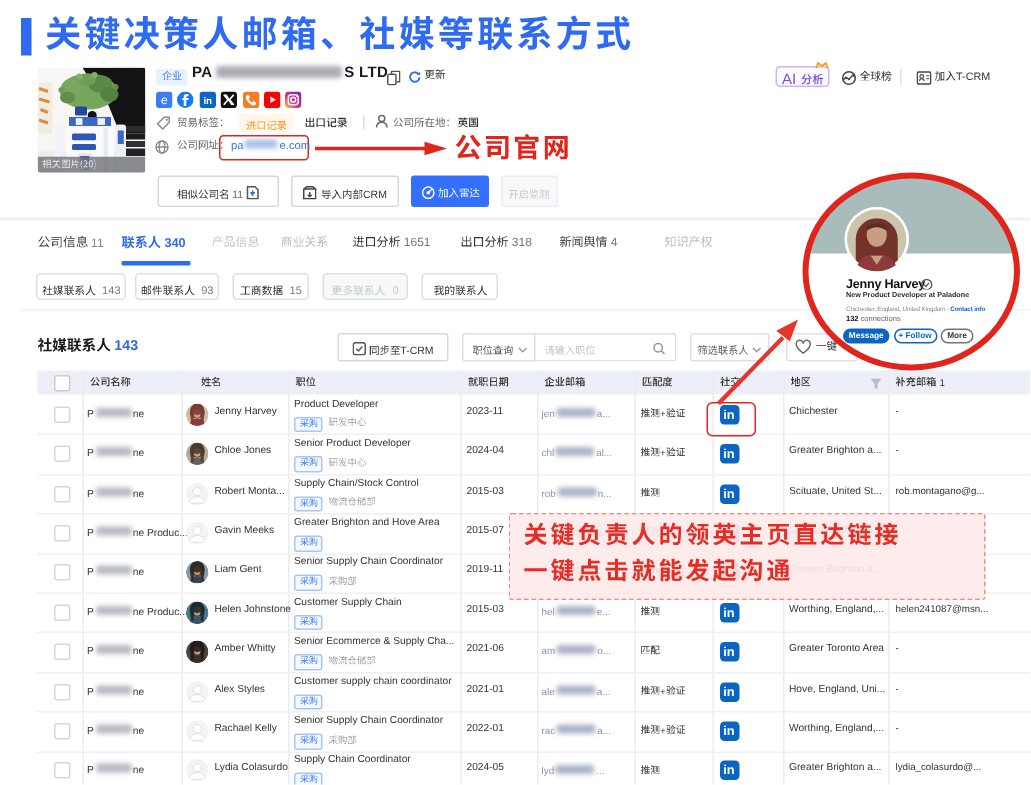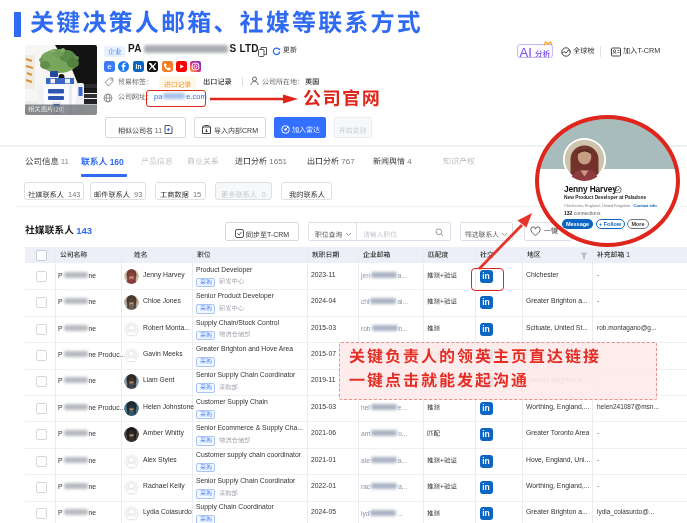--- a/index.html
+++ b/index.html
@@ -163,21 +163,21 @@
 <div class="abs nw" style="left:274px;top:117px;width:52px;height:21px;background:#3370ff;border-radius:2px;text-align:center;line-height:20px"><svg width="9" height="9" viewBox="0 0 9 9" style="vertical-align:-1.5px;margin-right:2px">
       <circle cx="4.5" cy="4.5" r="3.8" fill="none" stroke="#fff" stroke-width="1"></circle>
       <circle cx="4.5" cy="4.5" r="1.2" fill="#fff"></circle>
       <path d="M4.5 4.5 L7 2" stroke="#fff" stroke-width="1"></path>
     </svg><svg class="cn" style="width:28.0px;height:7.21px;vertical-align:-1.05px" viewBox="0 -24.6 112.0 28.8">
       <path fill="#fff" d="M16 -20V2H18V0H23V2H26V-20ZM18 -2V-18H23V-2ZM5 -23 5 -18H1V-16H5C5 -9 4 -3 1 1C1 1 2 2 2 2C6 -2 7 -9 7 -16H12C11 -5 11 -2 11 -1C10 0 10 0 10 0C9 0 8 0 7 0C7 0 7 1 7 2C9 2 10 2 11 2C11 2 12 1 12 1C13 -1 13 -5 14 -17C14 -17 14 -18 14 -18H7L8 -23Z M36 -21C38 -20 40 -18 41 -17C39 -9 35 -3 29 0C30 1 31 2 31 2C37 -1 40 -6 42 -14C46 -8 48 -2 54 2C54 1 55 0 55 0C46 -6 47 -17 38 -23Z M61 -15V-14H67V-15ZM61 -12V-11H68V-12ZM72 -12V-11H79V-12ZM72 -15V-14H79V-15ZM58 -19V-13H60V-17H69V-10H71V-17H80V-13H82V-19H71V-21H80V-22H60V-21H69V-19ZM69 -3V0H63V-3ZM71 -3H77V0H71ZM69 -5H63V-7H69ZM71 -5V-7H77V-5ZM61 -9V2H63V1H77V2H79V-9Z M86 -22C88 -20 89 -18 90 -17L92 -18C91 -19 89 -21 88 -23ZM100 -23C100 -22 100 -20 100 -18H93V-16H100C99 -11 98 -7 93 -4C93 -4 94 -3 94 -3C98 -5 100 -8 101 -12C104 -9 107 -5 109 -3L110 -4C109 -7 105 -11 102 -14L102 -16H110V-18H102C102 -20 102 -22 103 -23ZM91 -13H85V-11H89V-4C88 -3 86 -2 85 0L86 2C88 0 89 -2 90 -2C91 -2 92 -1 93 0C95 1 97 1 101 1C103 1 108 1 110 1C110 1 111 -1 111 -1C108 -1 104 -1 101 -1C98 -1 95 -1 93 -2C92 -3 92 -3 91 -3Z"></path>
     </svg></div>
 <div class="abs nw" style="left:334px;top:117px;width:38px;height:21px;background:#f7f8fa;border:1px solid #ebedf0;border-radius:2px;text-align:center;line-height:20px"><svg class="cn" style="width:27.2px;height:7.00px;vertical-align:-1.02px" viewBox="0 -23.9 108.8 28.0">
       <path fill="#bfc4cc" d="M18 -19V-11H10V-13V-19ZM1 -11V-9H8C7 -6 6 -2 1 1C2 1 3 2 3 2C8 -1 10 -5 10 -9H18V2H20V-9H26V-11H20V-19H25V-21H2V-19H8V-13L8 -11Z M35 -8V2H37V0H49V2H51V-8ZM37 -2V-7H49V-2ZM39 -22C40 -21 40 -20 41 -19H31V-12C31 -8 31 -3 28 1C29 1 30 2 30 2C33 -2 33 -7 33 -11H51V-19H42L43 -19C42 -20 42 -22 41 -23ZM33 -17H49V-13H33Z M72 -14C74 -13 76 -11 77 -10L79 -11C78 -12 75 -14 73 -15ZM63 -23V-10H65V-23ZM58 -22V-11H60V-22ZM71 -23C70 -19 68 -15 66 -13C67 -12 67 -12 68 -11C69 -13 70 -15 71 -17H80V-19H72C72 -20 73 -21 73 -22ZM59 -8V0H56V1H80V0H77V-8ZM61 0V-6H64V0ZM66 0V-6H70V0ZM72 0V-6H76V0Z M95 -3C96 -1 98 1 99 2L100 1C99 0 97 -2 96 -3ZM90 -21V-4H92V-20H98V-4H99V-21ZM105 -22V0C105 0 105 0 105 0C104 0 103 0 102 0C102 1 102 2 102 2C104 2 105 2 106 2C107 1 107 1 107 0V-22ZM101 -20V-4H103V-20ZM94 -18V-8C94 -5 93 -1 89 1C89 1 89 2 90 2C95 0 95 -4 95 -8V-18ZM84 -21C85 -20 87 -19 88 -18L89 -20C88 -21 86 -22 85 -23ZM83 -14C84 -13 86 -12 87 -11L88 -13C87 -13 85 -14 84 -15ZM83 1 85 2C86 -1 88 -4 89 -7L87 -8C86 -5 84 -1 83 1Z"></path>
     </svg></div>
-<div class="abs" style="left:517px;top:44px;width:36px;height:14px;border:1px solid #c9b8f7;border-radius:3px;background:#fbfaff;text-align:center;line-height:13px"><span style="font-size:13px;font-weight:normal;color:#7a4ae8">AI </span><svg class="cn" style="width:15.0px;height:7.72px;vertical-align:-1.12px" viewBox="0 -26.4 60.0 30.9">
+<div class="abs" style="left:517px;top:44px;width:36px;height:14px;border:1px solid #c9b8f7;border-radius:3px;background:#fbfaff;text-align:center;line-height:13px"><span style="font-size:10px;font-weight:normal;color:#7a4ae8">AI </span><svg class="cn" style="width:15.0px;height:7.72px;vertical-align:-1.12px" viewBox="0 -26.4 60.0 30.9">
       <path fill="#7a4ae8" d="M20 -25 18 -24C19 -20 22 -17 24 -14H7C9 -17 11 -20 13 -24L10 -25C8 -20 5 -16 1 -14C2 -13 3 -12 4 -11C4 -12 5 -13 6 -13V-11H11C10 -7 9 -2 2 0C2 1 3 2 4 3C11 0 13 -5 14 -11H21C21 -4 21 -2 20 -1C20 -1 19 -1 19 -1C18 -1 16 -1 15 -1C15 0 15 1 15 2C17 2 19 2 20 2C21 2 22 2 23 1C24 0 24 -4 24 -13L25 -14C25 -13 26 -12 27 -12C27 -12 28 -13 29 -14C26 -16 22 -21 20 -25Z M44 -22V-13C44 -9 44 -3 41 1C42 1 43 2 44 2C47 -2 47 -8 47 -12H52V3H55V-12H59V-15H47V-20C51 -21 54 -22 57 -23L55 -25C52 -24 48 -23 44 -22ZM36 -25V-19H32V-16H36C35 -12 33 -8 31 -6C31 -5 32 -4 32 -3C34 -5 35 -8 36 -11V2H39V-11C40 -10 41 -8 41 -7L43 -9C42 -10 40 -14 39 -15V-16H43V-19H39V-25Z"></path>
     </svg></div>
 <svg class="abs" style="left:543px;top:41px" width="10" height="5" viewBox="0 0 10 5">
     <path d="M1 4.5 L2.5 1 L5 3 L7.5 1 L9 4.5" fill="none" stroke="#f7a01a" stroke-width="1.2"></path>
   </svg>
 <svg class="abs" style="left:561px;top:47px" width="10" height="10" viewBox="0 0 10 10">
     <circle cx="5" cy="5" r="4.2" fill="none" stroke="#444" stroke-width="1"></circle>
     <path d="M1 6.5 l2-2 2 1.5 2.5-3 1.5 1.5" fill="none" stroke="#444" stroke-width="1"></path>
   </svg>
 <div class="abs nw" style="left:573px;top:47px;font-size:7.5px;line-height:1;"><svg class="cn" style="width:21.6px;height:7.42px;vertical-align:-1.08px" viewBox="0 -25.3 86.4 29.7">
@@ -191,33 +191,33 @@
   </svg>
 <div class="abs nw" style="left:623px;top:47px;font-size:7.5px;line-height:1;"><svg class="cn" style="width:14.4px;height:7.42px;vertical-align:-1.08px" viewBox="0 -25.3 57.6 29.7">
       <path fill="#333" d="M16 -21V2H19V0H24V2H26V-21ZM19 -2V-19H24V-2ZM6 -24 6 -19H2V-17H6C5 -9 4 -3 1 1C1 1 2 2 2 2C6 -2 7 -9 8 -17H12C12 -6 12 -2 11 -1C11 0 10 0 10 0C9 0 8 0 7 0C7 0 7 1 7 2C9 2 10 2 11 2C12 2 12 1 13 1C14 -1 14 -5 14 -18C14 -18 14 -19 14 -19H8L8 -24Z M37 -22C39 -20 41 -19 42 -17C40 -9 36 -3 30 0C31 1 32 2 32 2C38 -1 42 -7 44 -14C47 -8 49 -2 55 2C56 1 56 0 57 0C47 -6 48 -17 39 -24Z"></path>
     </svg><span style="font-size:7.2px;color:#333">T-CRM</span></div>
 <div class="abs" style="left:0;top:145px;width:687px;height:2px;background:#f0f1f4"></div>
 <div class="abs nw" style="left:24.5px;top:156.5px;font-size:8px;line-height:1;"><svg class="cn" style="width:34.0px;height:8.76px;vertical-align:-1.27px" viewBox="0 -29.9 136.0 35.0">
       <path fill="#333" d="M11 -28C9 -22 6 -18 2 -15C2 -14 4 -13 4 -13C8 -16 11 -21 14 -27ZM23 -28 20 -27C23 -22 27 -16 31 -13C31 -13 32 -14 33 -15C29 -18 25 -23 23 -28ZM5 0C7 0 9 0 27 -1C27 0 28 1 29 2L31 1C30 -2 26 -7 23 -10L21 -9C22 -8 24 -6 25 -4L9 -3C12 -7 16 -12 19 -17L16 -18C13 -13 9 -7 8 -5C6 -3 5 -2 4 -2C5 -1 5 0 5 0Z M37 -20V-18H58V-20ZM37 -26V-24H62V-1C62 0 61 0 61 0C60 0 58 0 55 0C56 0 56 2 56 2C59 2 61 2 63 2C64 2 64 1 64 -1V-26ZM42 -12H53V-6H42ZM39 -14V-1H42V-4H55V-14Z M81 -18V-16H98V-18ZM81 -13V-11H98V-13ZM79 -23V-21H100V-23ZM86 -28C87 -26 88 -24 89 -23L91 -24C91 -25 90 -27 89 -29ZM81 -8V3H83V1H96V3H98V-8ZM83 -1V-6H96V-1ZM77 -28C75 -23 72 -18 69 -15C70 -14 70 -13 71 -12C72 -14 73 -15 74 -17V3H76V-21C77 -23 78 -25 79 -28Z M111 -19H127V-16H111ZM111 -14H127V-11H111ZM111 -23H127V-21H111ZM111 -7V-1C111 1 112 2 116 2C117 2 123 2 124 2C127 2 128 1 128 -3C128 -3 126 -4 126 -4C126 -1 125 0 124 0C122 0 117 0 116 0C114 0 113 0 113 -1V-7ZM128 -7C130 -4 131 -1 132 0L134 -1C133 -3 132 -5 130 -7ZM107 -7C106 -5 105 -2 104 0L106 1C107 -1 108 -4 109 -6ZM116 -8C118 -7 120 -4 121 -3L123 -4C122 -6 120 -8 118 -9H129V-25H119C120 -26 120 -27 121 -28L118 -29C118 -28 117 -27 117 -25H109V-9H118Z"></path>
     </svg> <span style="font-size:8px;color:#888">11</span></div>
 <div class="abs nw" style="left:81px;top:156.5px;font-size:8px;line-height:1;"><svg class="cn" style="width:26.4px;height:9.06px;vertical-align:-1.32px" viewBox="0 -31.0 105.6 36.3">
       <path fill="#2e6bf2" d="M17 -28C18 -26 19 -24 20 -23H16V-19H22V-14V-14H15V-10H22C21 -7 19 -3 14 1C15 1 16 3 17 4C21 1 23 -2 24 -5C26 -1 28 2 32 3C32 2 34 0 34 0C30 -2 27 -6 26 -10H34V-14H26V-14V-19H33V-23H29C30 -24 31 -26 32 -28L28 -29C27 -27 26 -24 25 -23H21L24 -24C23 -26 22 -28 20 -29ZM1 -5 2 -1 10 -3V3H14V-4L17 -4L16 -8L14 -7V-25H15V-29H1V-25H3V-6ZM7 -25H10V-21H7ZM7 -18H10V-14H7ZM7 -10H10V-7L7 -6Z M44 -8C42 -5 39 -3 37 -2C38 -1 39 0 40 1C43 0 46 -3 48 -6ZM57 -6C60 -4 63 -1 65 1L68 -1C67 -3 63 -6 60 -8ZM58 -16C58 -15 59 -14 60 -13L49 -13C54 -15 58 -18 62 -21L59 -24C58 -22 56 -21 54 -20L47 -20C49 -21 52 -23 53 -25C58 -25 62 -26 66 -27L63 -30C57 -29 47 -28 38 -27C39 -26 39 -25 39 -24C42 -24 45 -24 47 -24C46 -22 44 -21 43 -21C42 -20 41 -19 40 -19C41 -18 41 -16 42 -16C42 -16 44 -16 49 -17C47 -15 45 -14 44 -14C42 -13 40 -12 39 -12C39 -11 40 -9 40 -8C41 -8 43 -9 51 -9V-2C51 -1 51 -1 50 -1C49 -1 47 -1 45 -1C46 0 47 2 47 3C50 3 52 3 53 2C55 2 55 1 55 -1V-10L62 -10C63 -9 64 -8 65 -7L68 -9C66 -11 64 -15 61 -17Z M85 -30C85 -24 86 -8 71 0C73 1 74 2 75 3C82 -1 86 -8 88 -14C90 -8 94 -1 102 3C102 2 104 0 105 -1C93 -6 90 -19 90 -24C90 -26 90 -28 90 -30Z"></path>
-    </svg> <span style="font-size:8.5px;color:#2e6bf2;font-weight:bold">160</span></div>
+    </svg> <span style="font-size:8.5px;color:#2e6bf2;font-weight:bold">340</span></div>
 <div class="abs nw" style="left:140.5px;top:156.5px;font-size:8px;line-height:1;"><svg class="cn" style="width:32.0px;height:8.24px;vertical-align:-1.20px" viewBox="0 -28.2 128.0 33.0">
       <path fill="#c2c6cc" d="M8 -20C9 -18 11 -16 11 -15L13 -16C13 -17 12 -19 10 -20ZM22 -20C21 -19 20 -16 19 -15H4V-10C4 -7 4 -2 1 1C2 1 3 2 3 3C6 -1 6 -7 6 -10V-12H30V-15H22C23 -16 24 -18 25 -19ZM14 -26C14 -25 15 -24 16 -23H4V-21H29V-23H18L18 -23C18 -24 17 -26 16 -27Z M42 -23H54V-17H42ZM39 -26V-15H57V-26ZM35 -11V3H37V1H44V2H46V-11ZM37 -2V-9H44V-2ZM50 -11V3H52V1H59V2H62V-11ZM52 -2V-9H59V-2Z M76 -17V-15H92V-17ZM76 -12V-10H92V-12ZM74 -22V-20H94V-22ZM81 -26C82 -25 83 -23 84 -22L86 -23C85 -24 84 -26 83 -27ZM76 -8V3H78V1H90V2H92V-8ZM78 -1V-6H90V-1ZM72 -27C71 -22 68 -17 65 -14C65 -13 66 -12 66 -12C67 -13 68 -14 69 -16V3H72V-20C73 -22 74 -24 74 -26Z M105 -18H119V-15H105ZM105 -13H119V-11H105ZM105 -22H119V-19H105ZM104 -6V-1C104 1 105 2 109 2C110 2 116 2 116 2C120 2 120 1 121 -3C120 -3 119 -4 118 -4C118 -1 118 0 116 0C115 0 110 0 109 0C107 0 107 0 107 -1V-6ZM120 -6C122 -4 123 -1 124 0L126 -1C126 -2 124 -5 123 -7ZM101 -7C100 -5 99 -2 97 0L100 1C101 -1 102 -4 103 -6ZM109 -8C111 -6 113 -4 114 -3L116 -4C115 -5 113 -7 111 -9H122V-24H112C113 -25 113 -26 114 -27L111 -27C111 -26 110 -25 110 -24H102V-9H111Z"></path>
     </svg></div>
 <div class="abs nw" style="left:187px;top:156.5px;font-size:8px;line-height:1;"><svg class="cn" style="width:32.0px;height:8.24px;vertical-align:-1.20px" viewBox="0 -28.2 128.0 33.0">
       <path fill="#b4b8bf" d="M9 -21C9 -19 10 -18 11 -17L13 -18C13 -19 12 -20 11 -21ZM18 -13C20 -11 23 -9 24 -8L26 -10C24 -11 21 -13 19 -14ZM13 -14C11 -13 9 -11 7 -10C7 -9 8 -8 8 -8C10 -9 13 -11 14 -13ZM21 -21C21 -20 20 -18 19 -17H4V2H6V-15H26V0C26 0 26 1 25 1C25 1 23 1 21 1C21 1 22 2 22 2C25 2 26 2 27 2C28 2 28 1 28 0V-17H21C22 -18 23 -19 24 -21ZM10 -9V0H12V-2H22V-9ZM12 -7H20V-3H12ZM14 -26C15 -26 15 -24 15 -23H2V-21H30V-23H18C18 -24 17 -26 16 -27Z M59 -19C58 -16 56 -11 54 -8L56 -7C58 -10 60 -15 62 -18ZM35 -19C36 -15 38 -10 39 -8L41 -8C41 -11 39 -16 37 -20ZM51 -26V-1H45V-26H43V-1H34V1H62V-1H53V-26Z M71 -26C72 -24 74 -22 74 -20H68V-18H79V-14C79 -13 79 -13 79 -12H66V-10H78C77 -6 74 -2 66 0C66 1 67 2 67 3C76 0 79 -4 80 -8C83 -3 87 1 93 2C93 2 94 1 95 0C89 -1 84 -5 82 -10H94V-12H81L81 -14V-18H92V-20H86C87 -22 88 -24 89 -26L87 -27C86 -25 84 -22 83 -20H74L77 -21C76 -23 75 -25 73 -27Z M105 -7C103 -5 101 -2 98 -1C99 -1 100 0 100 1C103 -1 106 -4 108 -6ZM116 -6C119 -4 122 -1 124 1L126 -1C124 -3 121 -5 118 -7ZM117 -14C118 -13 119 -13 120 -12L106 -11C111 -13 115 -16 120 -20L118 -21C117 -20 115 -19 113 -17L105 -17C108 -19 110 -21 112 -23C116 -23 120 -24 123 -25L122 -27C117 -25 107 -24 99 -24C100 -24 100 -23 100 -22C103 -22 106 -22 109 -23C107 -20 104 -18 104 -18C103 -17 102 -17 101 -17C101 -16 102 -15 102 -15C103 -15 104 -15 110 -15C107 -14 105 -12 104 -12C102 -11 100 -10 99 -10C100 -9 100 -8 100 -8C101 -8 102 -8 111 -9V-1C111 0 111 0 110 0C110 0 108 0 106 0C107 0 107 2 107 2C110 2 111 2 112 2C113 1 114 1 114 -1V-9L121 -10C122 -9 123 -8 124 -7L126 -8C124 -10 122 -13 119 -15Z"></path>
     </svg></div>
 <div class="abs nw" style="left:235px;top:156.5px;font-size:8px;line-height:1;"><svg class="cn" style="width:32.0px;height:8.24px;vertical-align:-1.20px" viewBox="0 -28.2 128.0 33.0">
       <path fill="#333" d="M3 -25C4 -23 6 -21 7 -19L9 -21C8 -22 6 -25 4 -26ZM23 -26V-21H18V-26H15V-21H11V-19H15V-15L15 -13H11V-11H15C15 -8 14 -6 11 -4C12 -4 13 -3 13 -2C16 -5 17 -8 17 -11H23V-3H25V-11H30V-13H25V-19H30V-21H25V-26ZM18 -19H23V-13H18L18 -15ZM8 -15H2V-13H6V-4C5 -3 3 -2 1 0L3 2C4 0 6 -2 7 -2C8 -2 9 -1 10 0C12 1 15 2 19 2C22 2 28 2 30 1C30 1 31 0 31 -1C28 -1 23 -1 19 -1C16 -1 13 -1 11 -2C10 -3 9 -3 8 -4Z M36 -24V2H39V-1H57V2H60V-24ZM39 -3V-21H57V-3Z M86 -26 83 -25C86 -21 89 -15 93 -13C93 -13 94 -14 95 -15C91 -17 88 -22 86 -26ZM74 -26C73 -21 69 -17 65 -14C66 -14 67 -13 67 -12C68 -13 69 -14 70 -15V-12H76C75 -7 74 -2 66 1C67 1 67 2 68 3C76 0 78 -6 79 -12H87C87 -4 87 -1 86 0C85 0 85 0 84 0C84 0 82 0 80 0C80 0 80 1 80 2C82 2 84 2 85 2C87 2 87 2 88 1C89 0 89 -4 90 -14C90 -14 90 -15 90 -15H70C73 -18 75 -21 77 -26Z M111 -23V-14C111 -9 111 -3 108 1C109 1 110 2 110 2C113 -2 114 -9 114 -14V-14H120V3H122V-14H127V-16H114V-22C118 -22 122 -23 125 -25L123 -27C120 -25 115 -24 111 -23ZM103 -27V-20H98V-18H102C101 -13 99 -8 97 -6C97 -5 98 -4 98 -3C100 -6 101 -9 103 -13V3H105V-13C106 -11 107 -9 108 -8L109 -10C109 -11 106 -15 105 -16V-18H110V-20H105V-27Z"></path>
     </svg> <span style="font-size:8px;color:#777">1651</span></div>
 <div class="abs nw" style="left:307px;top:156.5px;font-size:8px;line-height:1;"><svg class="cn" style="width:32.0px;height:8.24px;vertical-align:-1.20px" viewBox="0 -28.2 128.0 33.0">
       <path fill="#333" d="M3 -11V1H26V2H29V-11H26V-2H17V-13H27V-24H25V-15H17V-27H15V-15H7V-24H5V-13H15V-2H6V-11Z M36 -24V2H39V-1H57V2H60V-24ZM39 -3V-21H57V-3Z M86 -26 83 -25C86 -21 89 -15 93 -13C93 -13 94 -14 95 -15C91 -17 88 -22 86 -26ZM74 -26C73 -21 69 -17 65 -14C66 -14 67 -13 67 -12C68 -13 69 -14 70 -15V-12H76C75 -7 74 -2 66 1C67 1 67 2 68 3C76 0 78 -6 79 -12H87C87 -4 87 -1 86 0C85 0 85 0 84 0C84 0 82 0 80 0C80 0 80 1 80 2C82 2 84 2 85 2C87 2 87 2 88 1C89 0 89 -4 90 -14C90 -14 90 -15 90 -15H70C73 -18 75 -21 77 -26Z M111 -23V-14C111 -9 111 -3 108 1C109 1 110 2 110 2C113 -2 114 -9 114 -14V-14H120V3H122V-14H127V-16H114V-22C118 -22 122 -23 125 -25L123 -27C120 -25 115 -24 111 -23ZM103 -27V-20H98V-18H102C101 -13 99 -8 97 -6C97 -5 98 -4 98 -3C100 -6 101 -9 103 -13V3H105V-13C106 -11 107 -9 108 -8L109 -10C109 -11 106 -15 105 -16V-18H110V-20H105V-27Z"></path>
-    </svg> <span style="font-size:8px;color:#777">767</span></div>
+    </svg> <span style="font-size:8px;color:#777">318</span></div>
 <div class="abs nw" style="left:373px;top:156.5px;font-size:8px;line-height:1;"><svg class="cn" style="width:32.0px;height:8.24px;vertical-align:-1.20px" viewBox="0 -28.2 128.0 33.0">
       <path fill="#333" d="M12 -7C12 -5 14 -3 14 -2L16 -3C15 -4 14 -6 13 -8ZM4 -8C4 -6 3 -4 1 -2C2 -2 3 -1 3 -1C4 -2 6 -5 6 -7ZM18 -24V-13C18 -9 17 -3 15 1C15 1 16 2 17 2C20 -2 20 -8 20 -13V-14H25V2H27V-14H31V-16H20V-22C23 -23 27 -24 30 -25L28 -26C25 -25 21 -24 18 -24ZM7 -26C7 -26 8 -24 8 -24H2V-22H16V-24H11C10 -25 10 -26 9 -27ZM12 -21C12 -20 11 -18 10 -16H1V-14H8V-11H2V-9H8V-1C8 0 8 0 8 0C7 0 6 0 5 0C6 0 6 1 6 2C7 2 9 2 9 2C10 1 10 1 10 -1V-9H16V-11H10V-14H17V-16H13C13 -18 14 -19 14 -21ZM4 -21C5 -19 5 -17 5 -16L7 -17C7 -18 7 -20 6 -21Z M35 -20V3H37V-20ZM35 -25C37 -24 38 -22 39 -21L41 -22C40 -23 39 -25 37 -26ZM43 -25V-23H59V-1C59 0 59 0 58 0C58 0 56 0 55 0C55 1 55 2 55 2C58 2 59 2 60 2C61 2 61 1 61 -1V-25ZM52 -17V-15H44V-17ZM39 -5 39 -3 52 -4V0H54V-4L57 -4V-6L54 -6V-17H56V-19H40V-17H42V-5ZM52 -13V-10H44V-13ZM52 -9V-6L44 -5V-9Z M83 -2C86 -1 90 1 92 3L94 1C91 -1 88 -3 85 -4ZM75 -4C73 -2 69 0 66 1C67 1 67 2 68 2C71 1 74 -1 77 -2ZM75 -15C76 -15 77 -16 78 -16H80V-13H75V-11H80V-7H82V-11H85V-13H82V-16H85V-17H82V-20H80V-17H77C78 -19 79 -20 79 -22H85V-24H80C80 -25 80 -25 81 -26L78 -27C78 -26 78 -25 78 -24H75V-22H77C77 -21 76 -20 76 -19C76 -18 75 -18 75 -17C75 -17 75 -16 75 -15ZM68 -25 68 -7H65V-5H95V-7H92C92 -11 92 -19 92 -25H86V-23H90L90 -19H86V-17H90L90 -13H86V-11H90L90 -7H71L70 -11H74V-13H70L70 -17H74V-19H70L70 -23C72 -23 74 -24 75 -25L74 -27C72 -26 70 -25 68 -25Z M101 -27V3H103V-27ZM98 -21C98 -18 98 -15 97 -12L99 -12C99 -14 100 -18 100 -20ZM103 -22C104 -20 105 -18 105 -17L107 -18C106 -19 106 -21 105 -22ZM110 -7H122V-4H110ZM110 -9V-11H122V-9ZM115 -27V-24H107V-23H115V-20H107V-19H115V-17H106V-15H127V-17H117V-19H125V-20H117V-23H126V-24H117V-27ZM108 -13V3H110V-2H122V0C122 0 122 0 121 0C121 0 119 0 118 0C118 1 118 2 118 2C121 2 122 2 123 2C124 2 124 1 124 0V-13Z"></path>
     </svg> <span style="font-size:8px;color:#777">4</span></div>
 <div class="abs nw" style="left:443px;top:156.5px;font-size:8px;line-height:1;"><svg class="cn" style="width:32.0px;height:8.24px;vertical-align:-1.20px" viewBox="0 -28.2 128.0 33.0">
       <path fill="#b4b8bf" d="M18 -24V2H20V-1H27V1H29V-24ZM20 -3V-22H27V-3ZM5 -27C4 -23 3 -19 1 -17C2 -16 3 -16 3 -15C4 -17 5 -18 6 -20H8V-15V-14H1V-12H8C7 -7 6 -3 1 1C2 1 2 2 3 2C6 0 8 -4 9 -7C11 -5 14 -2 15 0L16 -2C15 -4 12 -8 10 -9C10 -10 10 -11 10 -12H16V-14H10L10 -15V-20H16V-23H6C7 -24 7 -25 7 -26Z M48 -22H58V-13H48ZM46 -25V-10H61V-25ZM56 -7C57 -4 59 0 60 2L62 1C61 -1 60 -5 58 -7ZM48 -7C47 -4 46 -1 44 1C44 1 45 2 46 3C48 0 50 -3 51 -7ZM35 -25C37 -23 39 -21 40 -20L42 -21C41 -23 39 -25 37 -26ZM34 -17V-15H38V-3C38 -2 37 0 36 0C37 0 38 1 38 2C38 1 39 0 45 -4C44 -4 44 -5 44 -6L40 -4V-17Z M72 -20C73 -18 75 -16 75 -15L77 -16C77 -17 76 -19 74 -20ZM86 -20C85 -19 84 -16 83 -15H68V-10C68 -7 68 -2 65 1C66 1 67 2 67 3C70 -1 70 -7 70 -10V-12H94V-15H86C87 -16 88 -18 89 -19ZM78 -26C78 -25 79 -24 80 -23H68V-21H93V-23H82L82 -23C82 -24 81 -26 80 -27Z M123 -22C122 -16 120 -11 118 -8C115 -11 114 -16 113 -22ZM110 -24V-22H111C112 -15 113 -10 116 -6C114 -3 111 -1 108 1C108 1 109 2 109 3C112 1 115 -1 118 -4C120 -1 122 1 125 3C126 2 126 1 127 1C124 -1 121 -3 119 -6C122 -10 125 -16 126 -24L124 -24L124 -24ZM103 -27V-20H97V-18H102C101 -13 99 -8 97 -6C97 -5 98 -4 98 -3C100 -6 102 -10 103 -13V3H105V-14C107 -12 108 -10 109 -8L111 -10C110 -11 106 -16 105 -17V-18H109V-20H105V-27Z"></path>
     </svg></div>
 <div class="abs" style="left:81px;top:174px;width:46px;height:2.5px;background:#2e6bf2;border-radius:1px"></div>
 <div class="abs nw" style="left:24px;top:182px;width:60px;height:18px;border:1px solid #dcdfe6;border-radius:3px;text-align:center;line-height:17px;"><svg class="cn" style="width:36.0px;height:7.42px;vertical-align:-1.08px" viewBox="0 -25.3 144.0 29.7">
       <path fill="#333" d="M5 -23C6 -22 7 -20 7 -19L9 -21C8 -22 7 -23 6 -24ZM2 -19V-17H9C7 -14 4 -10 1 -8C1 -8 2 -7 2 -6C3 -7 4 -8 6 -10V2H8V-10C9 -9 10 -7 11 -7L12 -8C12 -9 9 -11 8 -12C10 -14 11 -16 12 -18L11 -19L10 -19ZM19 -24V-15H12V-13H19V-1H11V1H28V-1H21V-13H27V-15H21V-24Z M37 -16C37 -12 36 -9 35 -7C35 -7 34 -8 33 -8C33 -11 34 -13 34 -16ZM31 -8C32 -7 33 -6 34 -5C33 -2 32 -1 30 1C30 1 31 2 31 2C33 1 35 -1 36 -3C37 -2 38 -1 38 -1L40 -2C39 -3 38 -4 37 -5C38 -8 39 -13 39 -18L38 -18L38 -18H35C35 -20 35 -22 36 -24L34 -24C33 -22 33 -20 33 -18H30V-16H33C32 -13 31 -10 31 -8ZM43 -24V-21H40V-19H43V-10H47V-8H40V-6H46C44 -4 42 -1 39 0C39 0 40 1 40 2C43 0 45 -2 47 -5V2H49V-5C51 -2 53 0 55 1C56 1 56 0 57 0C54 -1 52 -4 50 -6H56V-8H49V-10H53V-19H56V-21H53V-24H51V-21H45V-24ZM51 -19V-17H45V-19ZM51 -15V-12H45V-15Z M72 -23C73 -22 74 -20 74 -18L76 -19C76 -21 75 -22 73 -24ZM81 -24C80 -22 79 -20 78 -18H71V-16H76V-13L76 -11H70V-9H76C75 -6 74 -2 69 1C69 1 70 2 71 3C74 0 76 -3 77 -6C79 -2 81 1 84 2C84 2 85 1 85 0C82 -1 79 -5 78 -9H85V-11H78L78 -13V-16H84V-18H80C81 -20 82 -21 83 -23ZM59 -4 59 -2 67 -3V2H69V-3L71 -4L71 -6L69 -5V-21H70V-23H59V-21H61V-4ZM62 -21H67V-17H62ZM62 -15H67V-11H62ZM62 -9H67V-5L62 -4Z M95 -6C93 -4 91 -2 88 -1C89 -1 90 0 90 1C93 -1 95 -3 97 -6ZM105 -5C107 -4 110 -1 112 1L113 -1C112 -2 109 -5 106 -7ZM106 -13C106 -12 107 -11 108 -10L95 -10C100 -12 104 -14 108 -18L107 -19C105 -18 103 -17 102 -16L95 -15C97 -17 99 -19 101 -21C105 -21 108 -22 111 -22L110 -24C105 -23 96 -22 89 -22C90 -21 90 -20 90 -20C93 -20 95 -20 98 -20C96 -18 94 -17 93 -16C92 -16 92 -15 91 -15C91 -14 92 -14 92 -13C92 -13 93 -13 99 -14C97 -12 94 -11 93 -11C92 -10 90 -9 89 -9C90 -8 90 -7 90 -7C91 -7 92 -8 100 -8V-1C100 0 100 0 99 0C99 0 97 0 96 0C96 0 96 1 96 2C99 2 100 2 101 2C102 1 102 1 102 -1V-8L109 -9C110 -8 111 -7 111 -6L113 -7C112 -9 109 -12 107 -14Z M128 -24C128 -20 128 -6 116 0C117 1 118 2 118 2C125 -2 128 -8 130 -14C131 -8 134 -1 141 2C142 1 142 1 143 0C133 -4 131 -16 131 -20C131 -22 131 -23 131 -24Z"></path>
     </svg> <span style="font-size:7.4px;color:#777">143</span></div>

